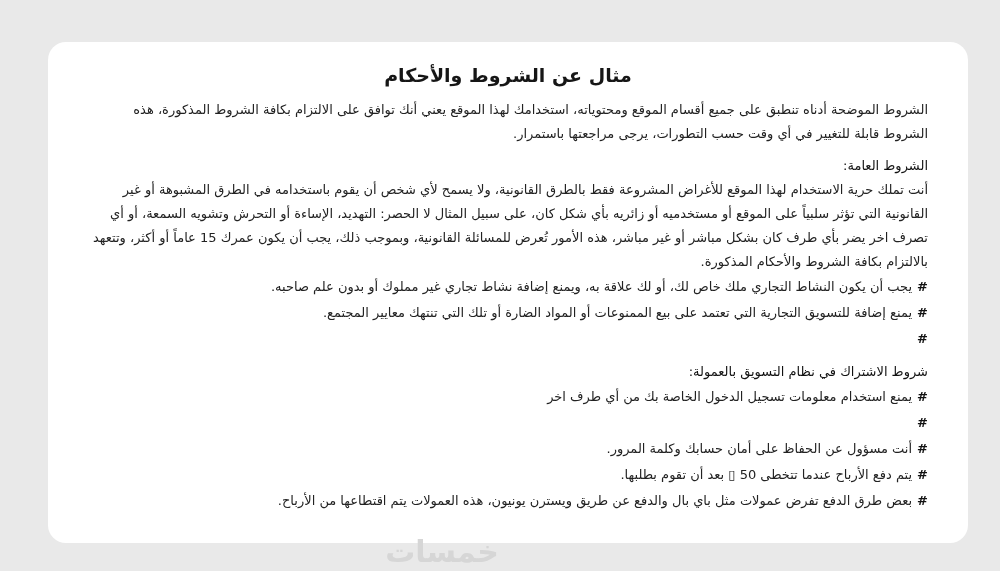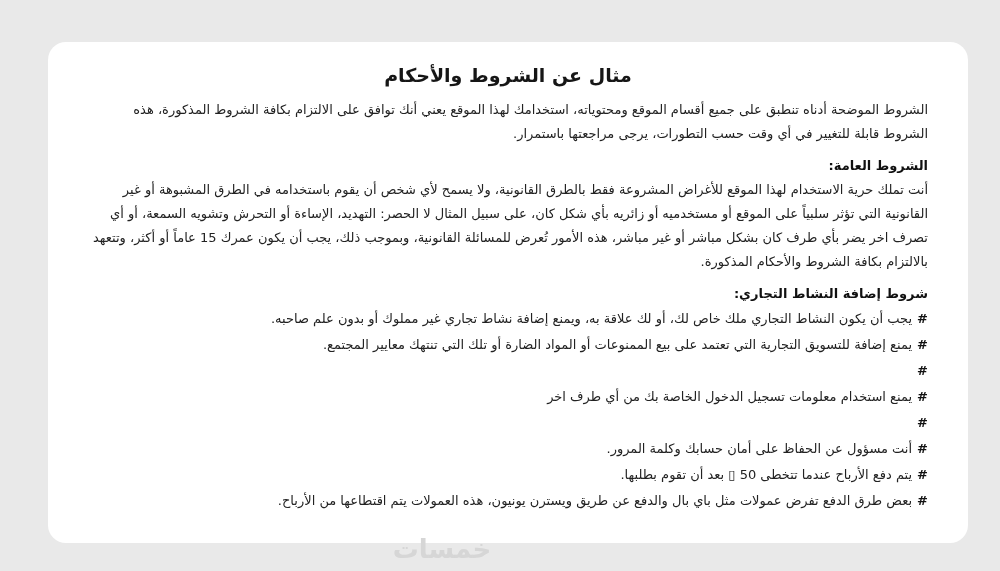--- a/index.html
+++ b/index.html
@@ -37,21 +37,21 @@
       line-height: 30px;
       margin-bottom: 8px;
     }
     .para {
       font-size: 13px;
       line-height: 24px;
       color: #222;
     }
     .section-heading {
       font-size: 13px;
-      font-weight: bold;
+      font-weight: normal;
       line-height: 24px;
       color: #111;
       margin-top: 8px;
     }
     .intro { margin-bottom: 0; }
     .bullet {
       font-size: 13px;
       line-height: 26px;
       color: #222;
       display: flex;
@@ -61,21 +61,21 @@
     .bullet-mark {
       font-weight: bold;
       color: #111;
     }
     .watermark {
       position: absolute;
       left: 0;
       width: 884px;
       top: 534px;
       text-align: center;
-      font-size: 26px;
+      font-size: 30px;
       font-weight: bold;
       color: #d6d6d6;
       letter-spacing: 1px;
       direction: rtl;
     }
   </style>
 </head>
 <body>
 
 <div class="page">
@@ -83,35 +83,35 @@
     <h1 class="title">مثال عن الشروط والأحكام</h1>
 
     <p class="para intro">الشروط الموضحة أدناه تنطبق على جميع أقسام الموقع ومحتوياته، استخدامك لهذا الموقع يعني أنك توافق على الالتزام بكافة الشروط المذكورة، هذه الشروط قابلة للتغيير في أي وقت حسب التطورات، يرجى مراجعتها باستمرار.</p>
 
     <div>
       <h2 class="section-heading">الشروط العامة:</h2>
       <p class="para">أنت تملك حرية الاستخدام لهذا الموقع للأغراض المشروعة فقط بالطرق القانونية، ولا يسمح لأي شخص أن يقوم باستخدامه في الطرق المشبوهة أو غير القانونية التي تؤثر سلبياً على الموقع أو مستخدميه أو زائريه بأي شكل كان، على سبيل المثال لا الحصر: التهديد، الإساءة أو التحرش وتشويه السمعة، أو أي تصرف اخر يضر بأي طرف كان بشكل مباشر أو غير مباشر، هذه الأمور تُعرض للمسائلة القانونية، وبموجب ذلك، يجب أن يكون عمرك 15 عاماً أو أكثر، وتتعهد بالالتزام بكافة الشروط والأحكام المذكورة.</p>
     </div>
 
     <div>
-      <h2 class="section-heading">شروط إضافة النشاط التجاري:</h2>
       <div class="bullet">
         <span class="bullet-mark">#</span>
         <span>يجب أن يكون النشاط التجاري ملك خاص لك، أو لك علاقة به، ويمنع إضافة نشاط تجاري غير مملوك أو بدون علم صاحبه.</span>
       </div>
       <div class="bullet">
         <span class="bullet-mark">#</span>
         <span>يمنع إضافة للتسويق التجارية التي تعتمد على بيع الممنوعات أو المواد الضارة أو تلك التي تنتهك معايير المجتمع.</span>
       </div>
       <div class="bullet">
         <span class="bullet-mark">#</span>
       </div>
     </div>
 
     <div>
+      <h2 class="section-heading">شروط الاشتراك في نظام التسويق بالعمولة:</h2>
       <div class="bullet">
         <span class="bullet-mark">#</span>
         <span>يمنع استخدام معلومات تسجيل الدخول الخاصة بك من أي طرف اخر</span>
       </div>
       <div class="bullet">
         <span class="bullet-mark">#</span>
       </div>
       <div class="bullet">
         <span class="bullet-mark">#</span>
         <span>أنت مسؤول عن الحفاظ على أمان حسابك وكلمة المرور.</span>

